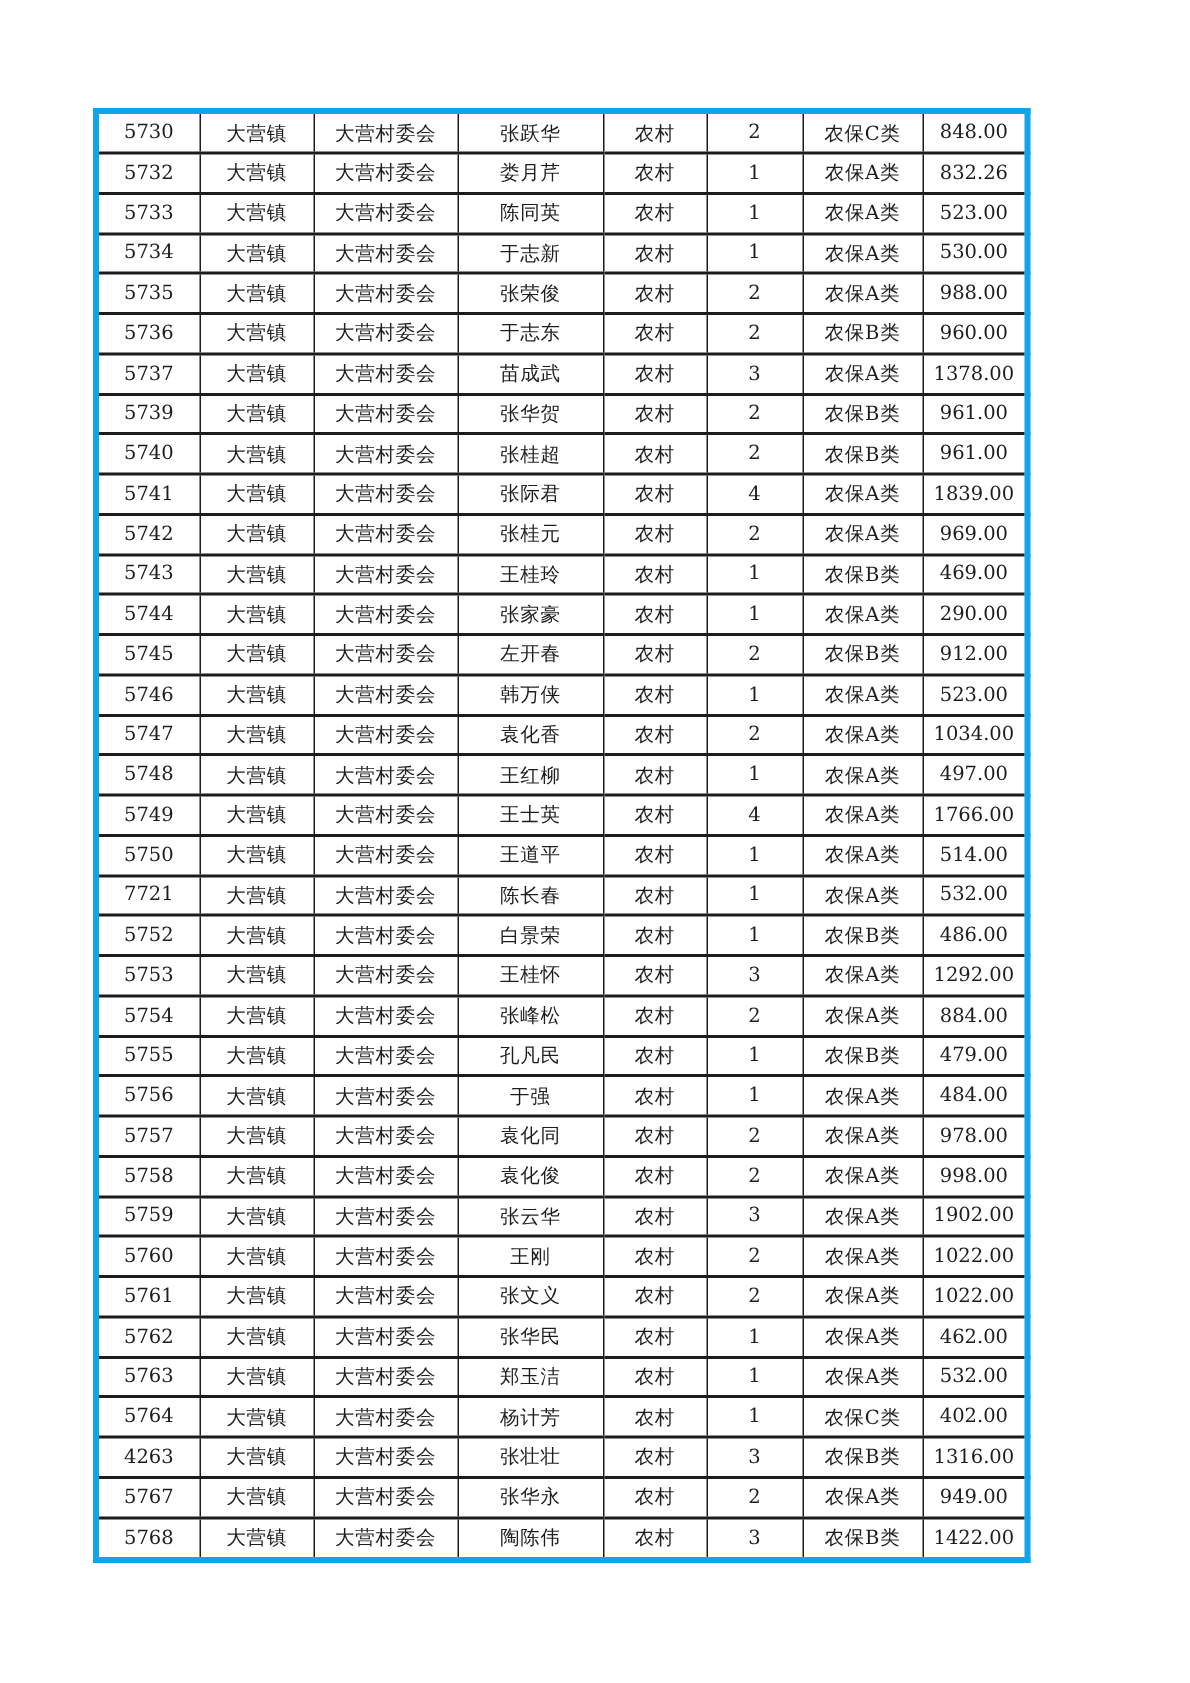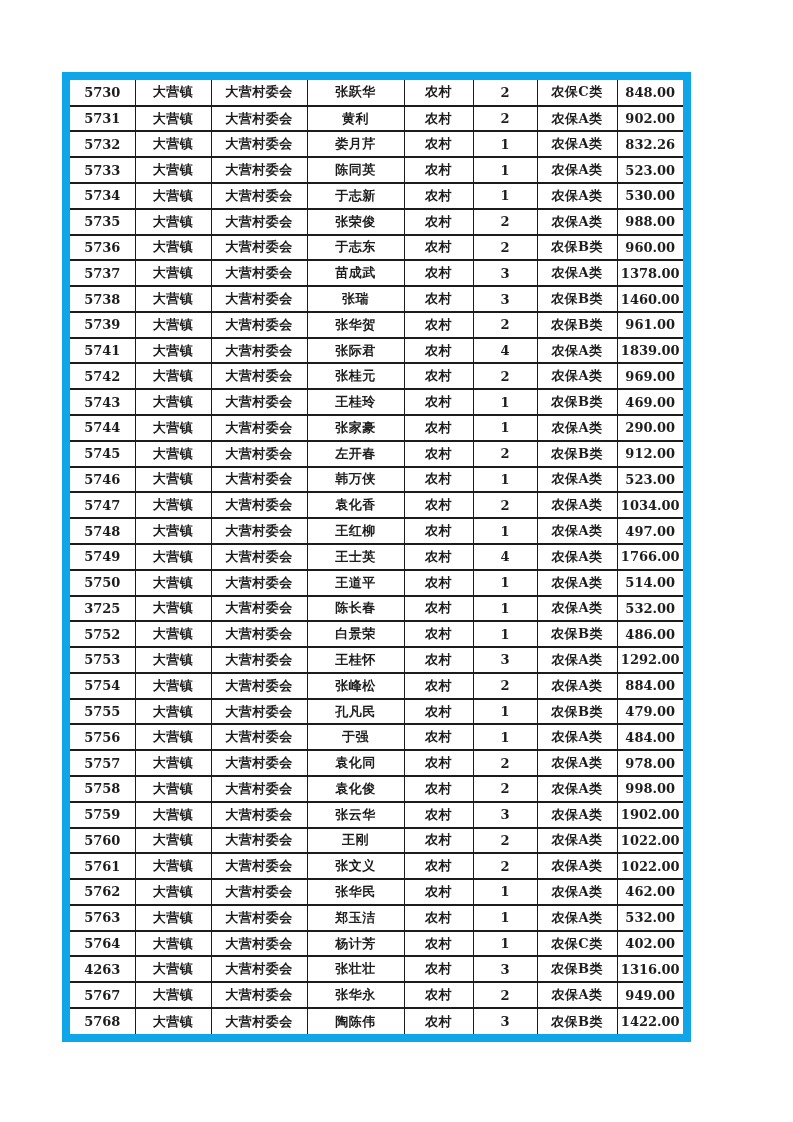--- a/index.html
+++ b/index.html
@@ -38,22 +38,21 @@
     text-align: center;
     vertical-align: middle;
     font-size: 13px;
     color: #1d1d1d;
     padding: 0;
     white-space: nowrap;
     overflow: hidden;
     letter-spacing: 0.5px;
   }
   table.roster {
-    border: 8px solid #0ea5e9;
-    font-weight: bold;
+    border: 4px solid #0ea5e9;
   }
   table.roster td.num {
     letter-spacing: 0;
   }
 </style>
 </head>
 <body>
 
 <div class="page">
   <table class="roster">
@@ -72,30 +71,20 @@
           <td class="num">5730</td>
           <td>大营镇</td>
           <td>大营村委会</td>
           <td>张跃华</td>
           <td>农村</td>
           <td class="num">2</td>
           <td>农保C类</td>
           <td class="num">848.00</td>
         </tr>
         <tr>
-          <td class="num">5731</td>
-          <td>大营镇</td>
-          <td>大营村委会</td>
-          <td>黄利</td>
-          <td>农村</td>
-          <td class="num">2</td>
-          <td>农保A类</td>
-          <td class="num">902.00</td>
-        </tr>
-        <tr>
           <td class="num">5732</td>
           <td>大营镇</td>
           <td>大营村委会</td>
           <td>娄月芹</td>
           <td>农村</td>
           <td class="num">1</td>
           <td>农保A类</td>
           <td class="num">832.26</td>
         </tr>
         <tr>
@@ -142,40 +131,40 @@
           <td class="num">5737</td>
           <td>大营镇</td>
           <td>大营村委会</td>
           <td>苗成武</td>
           <td>农村</td>
           <td class="num">3</td>
           <td>农保A类</td>
           <td class="num">1378.00</td>
         </tr>
         <tr>
-          <td class="num">5738</td>
-          <td>大营镇</td>
-          <td>大营村委会</td>
-          <td>张瑞</td>
-          <td>农村</td>
-          <td class="num">3</td>
-          <td>农保B类</td>
-          <td class="num">1460.00</td>
-        </tr>
-        <tr>
           <td class="num">5739</td>
           <td>大营镇</td>
           <td>大营村委会</td>
           <td>张华贺</td>
           <td>农村</td>
           <td class="num">2</td>
           <td>农保B类</td>
           <td class="num">961.00</td>
         </tr>
         <tr>
+          <td class="num">5740</td>
+          <td>大营镇</td>
+          <td>大营村委会</td>
+          <td>张桂超</td>
+          <td>农村</td>
+          <td class="num">2</td>
+          <td>农保B类</td>
+          <td class="num">961.00</td>
+        </tr>
+        <tr>
           <td class="num">5741</td>
           <td>大营镇</td>
           <td>大营村委会</td>
           <td>张际君</td>
           <td>农村</td>
           <td class="num">4</td>
           <td>农保A类</td>
           <td class="num">1839.00</td>
         </tr>
         <tr>
@@ -262,21 +251,21 @@
           <td class="num">5750</td>
           <td>大营镇</td>
           <td>大营村委会</td>
           <td>王道平</td>
           <td>农村</td>
           <td class="num">1</td>
           <td>农保A类</td>
           <td class="num">514.00</td>
         </tr>
         <tr>
-          <td class="num">3725</td>
+          <td class="num">7721</td>
           <td>大营镇</td>
           <td>大营村委会</td>
           <td>陈长春</td>
           <td>农村</td>
           <td class="num">1</td>
           <td>农保A类</td>
           <td class="num">532.00</td>
         </tr>
         <tr>
           <td class="num">5752</td>

